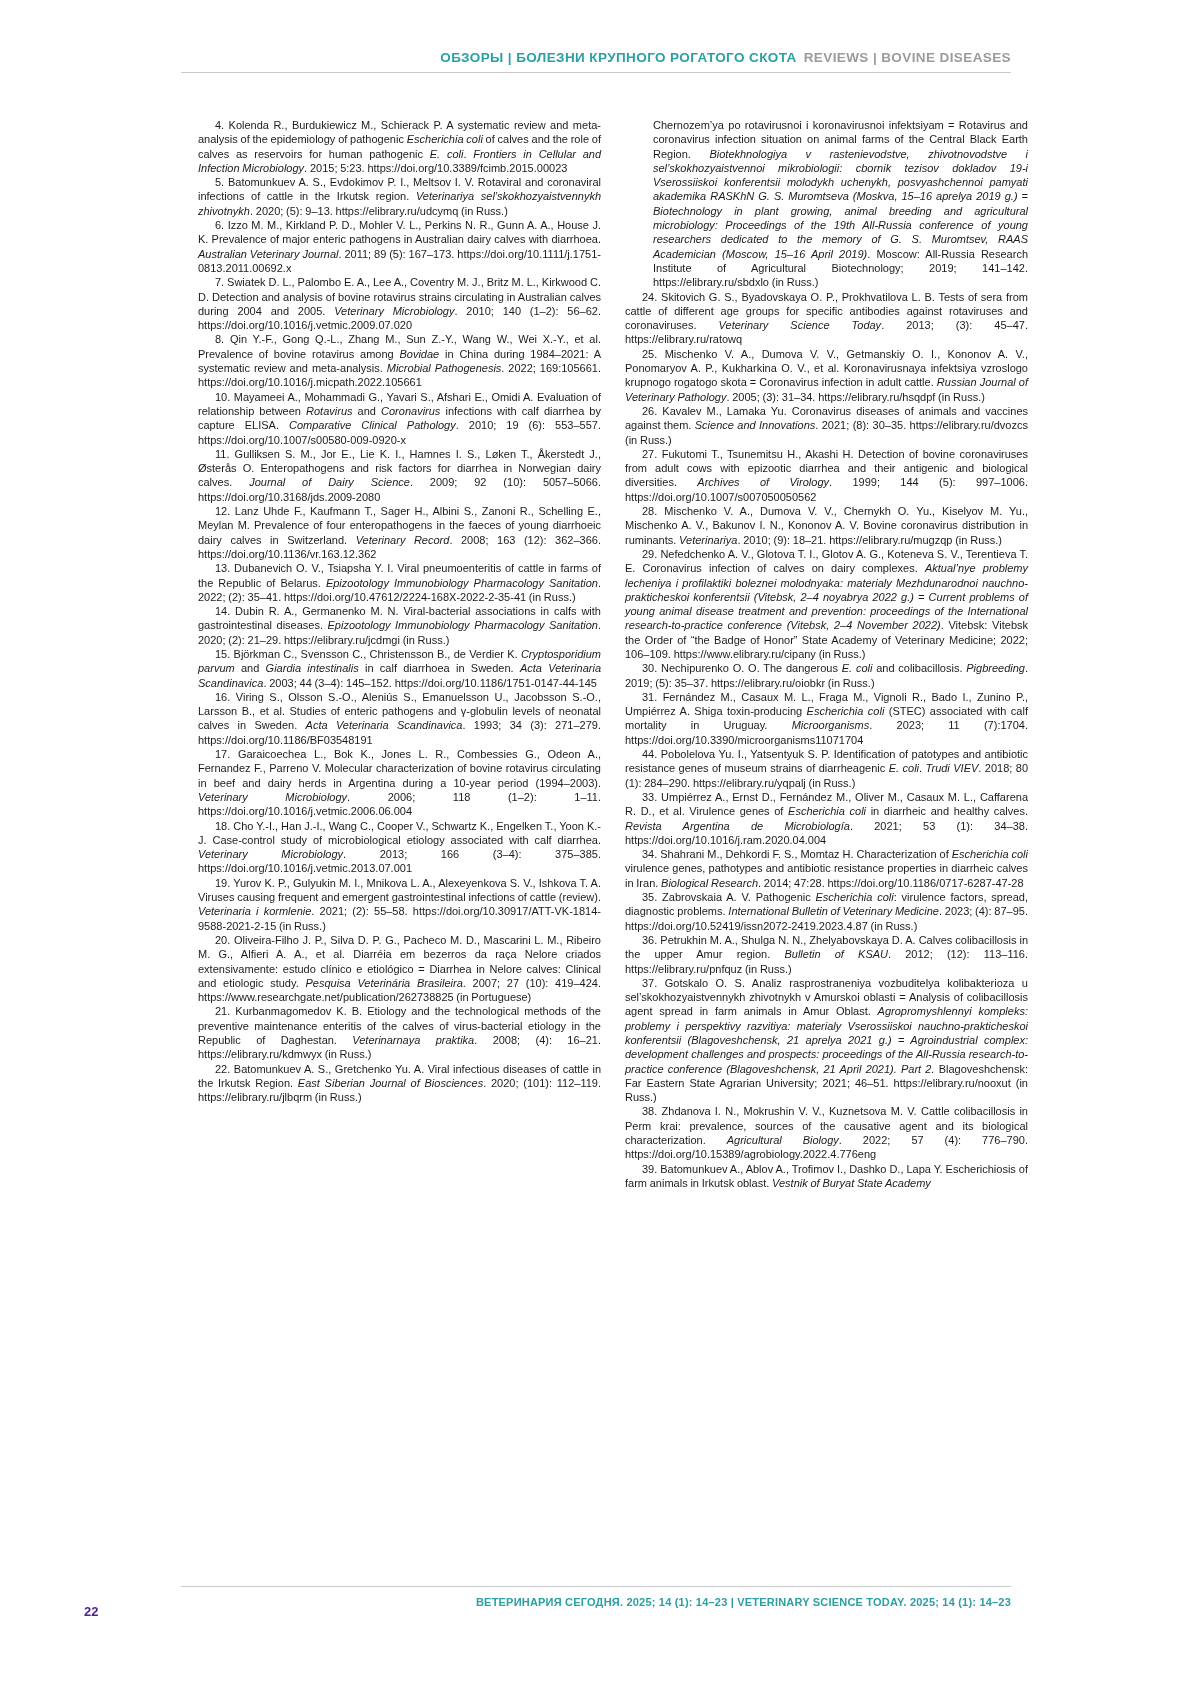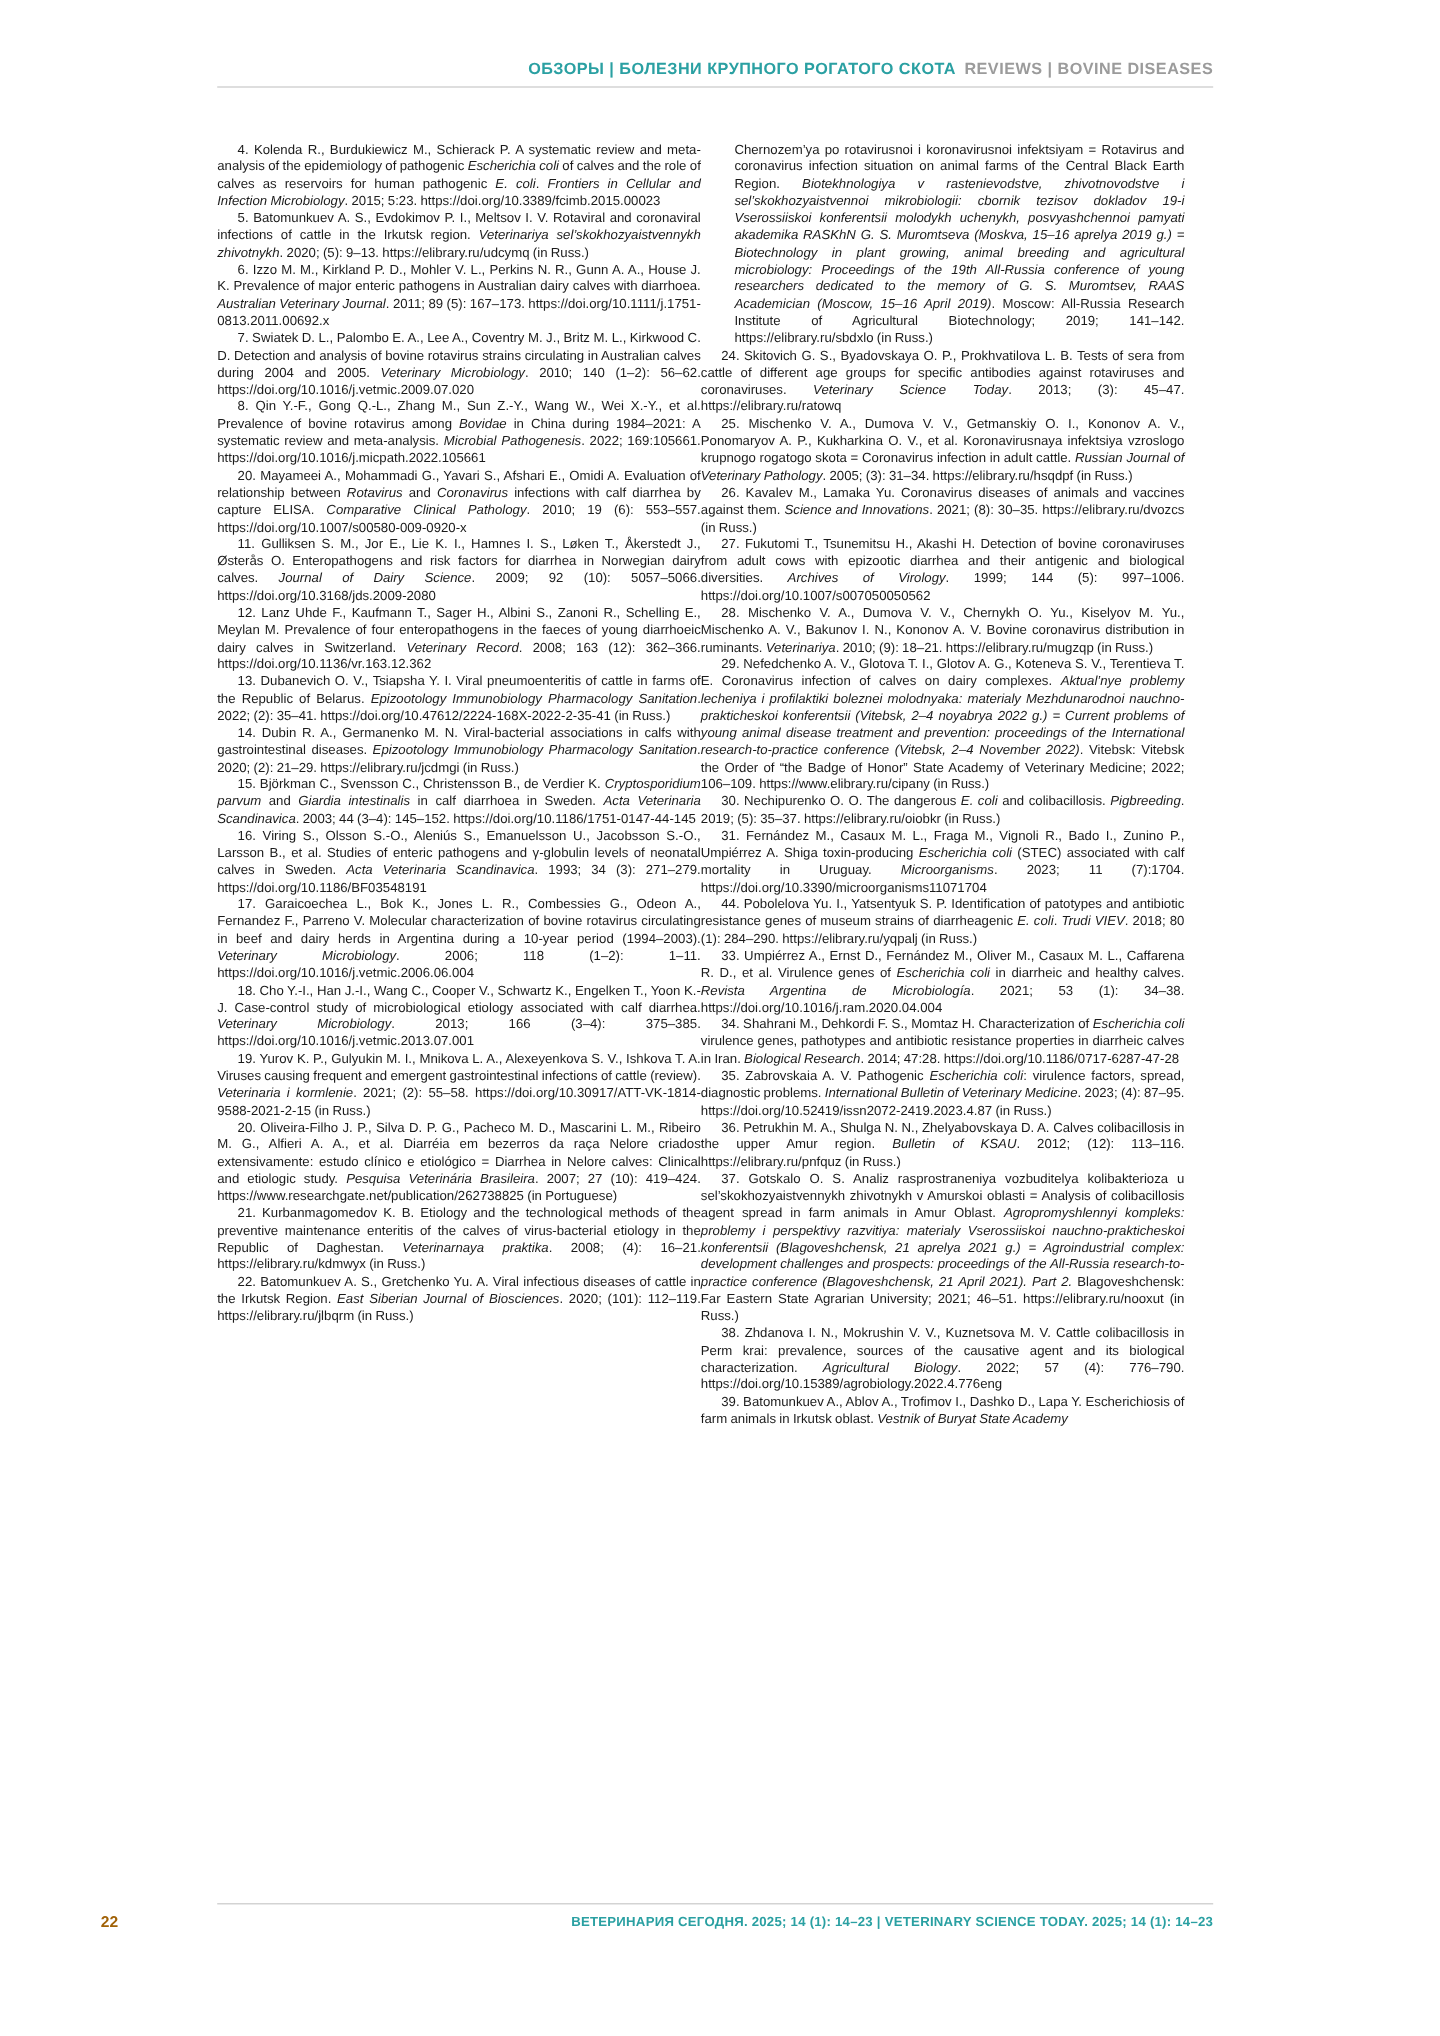--- a/index.html
+++ b/index.html
@@ -26,22 +26,22 @@
     white-space: nowrap;
   }
   .header-title .ru { color: #2aa0a2; }
   .header-title .en { color: #9b9b9b; margin-left: 7px; }
   .pagehead .rule {
     margin-top: 7px;
     border-top: 1px solid #c9c9c9;
   }
   
   .columns {
-    position: absolute; top: 118px; left: 181px; width: 830px;
-    display: flex; 
+    position: absolute; top: 118px; left: 198px; width: 830px;
+    display: flex; gap: 24px;
   }
   .col { width: 403px; }
   p.ref {
     font-size: 11px;
     line-height: 14.3px;
     text-align: justify;
     text-indent: 17px;
     color: #1b1b1b;
     word-spacing: -0.3px;
   }
@@ -50,22 +50,22 @@
   
   .pagefoot {
     position: absolute; top: 1586px; left: 0; width: 1200px;
   }
   .pagefoot .rule {
     margin-left: 181px; width: 830px;
     border-top: 1px solid #c9c9c9;
   }
   .pagefoot .row { position: relative; height: 20px; margin-top: 7px; }
   .pagefoot .page-num {
-    position: absolute; left: 84px; top: 0;
-    font-size: 13px; font-weight: bold; color: #a16207;
+    position: absolute; left: 84px; top: 10px;
+    font-size: 13px; font-weight: bold; color: #4c1d95;
   }
   .pagefoot .journal-line {
     position: absolute; right: 189px; top: 2px;
     font-size: 11px; font-weight: bold; letter-spacing: 0.2px;
     white-space: nowrap;
   }
   .journal-line .ru { color: #2aa0a2; }
   .journal-line .sep { color: #2aa0a2; }
   .journal-line .en { color: #2aa0a2; }
 </style>
@@ -81,21 +81,21 @@
     <div class="rule"></div>
   </header>
 
   <main class="columns">
     <div class="col" id="col-left">
         <p class="ref"><span>4. Kolenda R., Burdukiewicz M., Schierack P. A systematic review and meta-analysis of the epidemiology of pathogenic </span><i>Escherichia coli</i><span> of calves and the role of calves as reservoirs for human pathogenic </span><i>E. coli</i><span>. </span><i>Frontiers in Cellular and Infection Microbiology</i><span>. 2015; 5:23. https://doi.org/10.3389/fcimb.2015.00023</span></p>
         <p class="ref"><span>5. Batomunkuev A. S., Evdokimov P. I., Meltsov I. V. Rotaviral and coronaviral infections of cattle in the Irkutsk region. </span><i>Veterinariya sel’skokhozyaistvennykh zhivotnykh</i><span>. 2020; (5): 9–13. https://elibrary.ru/udcymq (in Russ.)</span></p>
         <p class="ref"><span>6. Izzo M. M., Kirkland P. D., Mohler V. L., Perkins N. R., Gunn A. A., House J. K. Prevalence of major enteric pathogens in Australian dairy calves with diarrhoea. </span><i>Australian Veterinary Journal</i><span>. 2011; 89 (5): 167–173. https://doi.org/10.1111/j.1751-0813.2011.00692.x</span></p>
         <p class="ref"><span>7. Swiatek D. L., Palombo E. A., Lee A., Coventry M. J., Britz M. L., Kirkwood C. D. Detection and analysis of bovine rotavirus strains circulating in Australian calves during 2004 and 2005. </span><i>Veterinary Microbiology</i><span>. 2010; 140 (1–2): 56–62. https://doi.org/10.1016/j.vetmic.2009.07.020</span></p>
         <p class="ref"><span>8. Qin Y.-F., Gong Q.-L., Zhang M., Sun Z.-Y., Wang W., Wei X.-Y., et al. Prevalence of bovine rotavirus among </span><i>Bovidae</i><span> in China during 1984–2021: A systematic review and meta-analysis. </span><i>Microbial Pathogenesis</i><span>. 2022; 169:105661. https://doi.org/10.1016/j.micpath.2022.105661</span></p>
-        <p class="ref"><span>20. Mayameei A., Mohammadi G., Yavari S., Afshari E., Omidi A. Evaluation of relationship between </span><i>Rotavirus</i><span> and </span><i>Coronavirus</i><span> infections with calf diarrhea by capture ELISA. </span><i>Comparative Clinical Pathology</i><span>. 2010; 19 (6): 553–557. https://doi.org/10.1007/s00580-009-0920-x</span></p>
+        <p class="ref"><span>10. Mayameei A., Mohammadi G., Yavari S., Afshari E., Omidi A. Evaluation of relationship between </span><i>Rotavirus</i><span> and </span><i>Coronavirus</i><span> infections with calf diarrhea by capture ELISA. </span><i>Comparative Clinical Pathology</i><span>. 2010; 19 (6): 553–557. https://doi.org/10.1007/s00580-009-0920-x</span></p>
         <p class="ref"><span>11. Gulliksen S. M., Jor E., Lie K. I., Hamnes I. S., Løken T., Åkerstedt J., Østerås O. Enteropathogens and risk factors for diarrhea in Norwegian dairy calves. </span><i>Journal of Dairy Science</i><span>. 2009; 92 (10): 5057–5066. https://doi.org/10.3168/jds.2009-2080</span></p>
         <p class="ref"><span>12. Lanz Uhde F., Kaufmann T., Sager H., Albini S., Zanoni R., Schelling E., Meylan M. Prevalence of four enteropathogens in the faeces of young diarrhoeic dairy calves in Switzerland. </span><i>Veterinary Record</i><span>. 2008; 163 (12): 362–366. https://doi.org/10.1136/vr.163.12.362</span></p>
         <p class="ref"><span>13. Dubanevich O. V., Tsiapsha Y. I. Viral pneumoenteritis of cattle in farms of the Republic of Belarus. </span><i>Epizootology Immunobiology Pharmacology Sanitation</i><span>. 2022; (2): 35–41. https://doi.org/10.47612/2224-168X-2022-2-35-41 (in Russ.)</span></p>
         <p class="ref"><span>14. Dubin R. A., Germanenko M. N. Viral-bacterial associations in calfs with gastrointestinal diseases. </span><i>Epizootology Immunobiology Pharmacology Sanitation</i><span>. 2020; (2): 21–29. https://elibrary.ru/jcdmgi (in Russ.)</span></p>
         <p class="ref"><span>15. Björkman C., Svensson C., Christensson B., de Verdier K. </span><i>Cryptosporidium parvum</i><span> and </span><i>Giardia intestinalis</i><span> in calf diarrhoea in Sweden. </span><i>Acta Veterinaria Scandinavica</i><span>. 2003; 44 (3–4): 145–152. https://doi.org/10.1186/1751-0147-44-145</span></p>
         <p class="ref"><span>16. Viring S., Olsson S.-O., Aleniús S., Emanuelsson U., Jacobsson S.-O., Larsson B., et al. Studies of enteric pathogens and γ-globulin levels of neonatal calves in Sweden. </span><i>Acta Veterinaria Scandinavica</i><span>. 1993; 34 (3): 271–279. https://doi.org/10.1186/BF03548191</span></p>
         <p class="ref"><span>17. Garaicoechea L., Bok K., Jones L. R., Combessies G., Odeon A., Fernandez F., Parreno V. Molecular characterization of bovine rotavirus circulating in beef and dairy herds in Argentina during a 10-year period (1994–2003). </span><i>Veterinary Microbiology</i><span>. 2006; 118 (1–2): 1–11. https://doi.org/10.1016/j.vetmic.2006.06.004</span></p>
         <p class="ref"><span>18. Cho Y.-I., Han J.-I., Wang C., Cooper V., Schwartz K., Engelken T., Yoon K.-J. Case-control study of microbiological etiology associated with calf diarrhea. </span><i>Veterinary Microbiology</i><span>. 2013; 166 (3–4): 375–385. https://doi.org/10.1016/j.vetmic.2013.07.001</span></p>
         <p class="ref"><span>19. Yurov K. P., Gulyukin M. I., Mnikova L. A., Alexeyenkova S. V., Ishkova T. A. Viruses causing frequent and emergent gastrointestinal infections of cattle (review). </span><i>Veterinaria i kormlenie</i><span>. 2021; (2): 55–58. https://doi.org/10.30917/ATT-VK-1814-9588-2021-2-15 (in Russ.)</span></p>
         <p class="ref"><span>20. Oliveira-Filho J. P., Silva D. P. G., Pacheco M. D., Mascarini L. M., Ribeiro M. G., Alfieri A. A., et al. Diarréia em bezerros da raça Nelore criados extensivamente: estudo clínico e etiológico = Diarrhea in Nelore calves: Clinical and etiologic study. </span><i>Pesquisa Veterinária Brasileira</i><span>. 2007; 27 (10): 419–424. https://www.researchgate.net/publication/262738825 (in Portuguese)</span></p>

